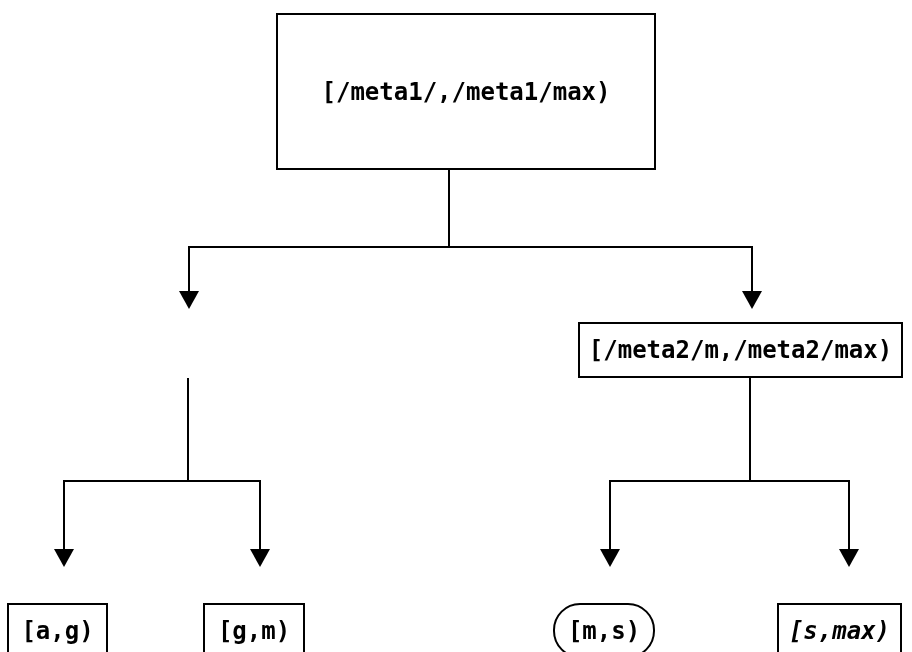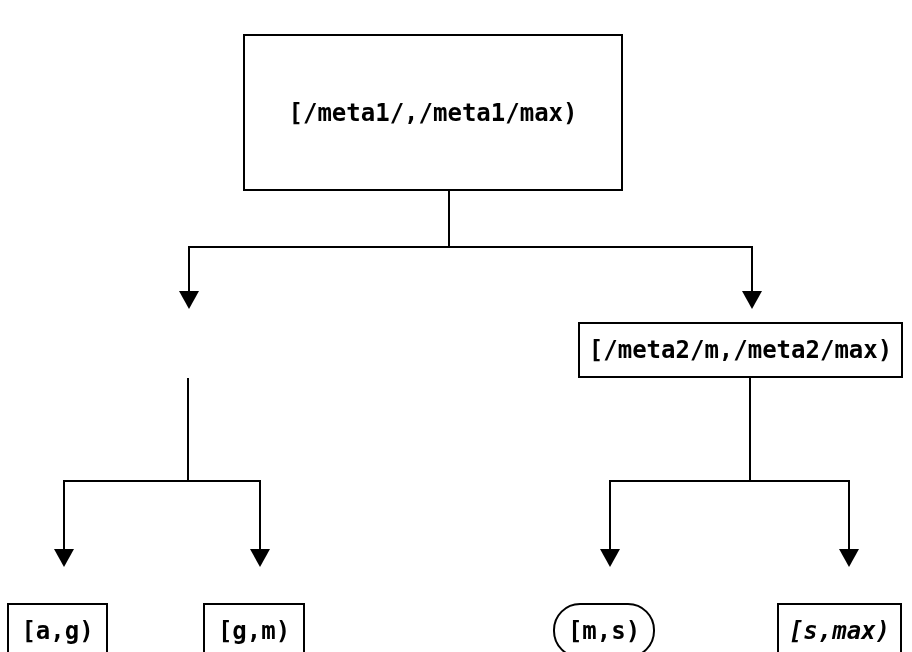--- a/index.html
+++ b/index.html
@@ -38,21 +38,21 @@
     background: #ffffff;
     display: flex;
     align-items: center;
     justify-content: center;
     font-family: "DejaVu Sans Mono", monospace;
     font-weight: bold;
     font-size: 24px;
     color: #000000;
     white-space: nowrap;
   }
-  .node-root  { left: 243px; top: 13px;  width: 380px; height: 157px; margin-top: 21px; }
+  .node-root  { left: 276px; top: 13px;  width: 380px; height: 157px; }
   .node-mid-l { left: 21px;  top: 322px; width: 324px; height: 56px;  }
   .node-mid-r { left: 578px; top: 322px; width: 325px; height: 56px;  }
   .node-leaf  { top: 583px; height: 55px; margin-top: 20px; }
   .node-leaf-ag   { left: 7px;   width: 101px; }
   .node-leaf-gm   { left: 203px; width: 102px; }
   .node-leaf-ms   { left: 553px; width: 102px; border-radius: 27px; }
   .node-leaf-smax { left: 777px; width: 125px; font-style: italic; }
 </style>
 </head>
 <body>

